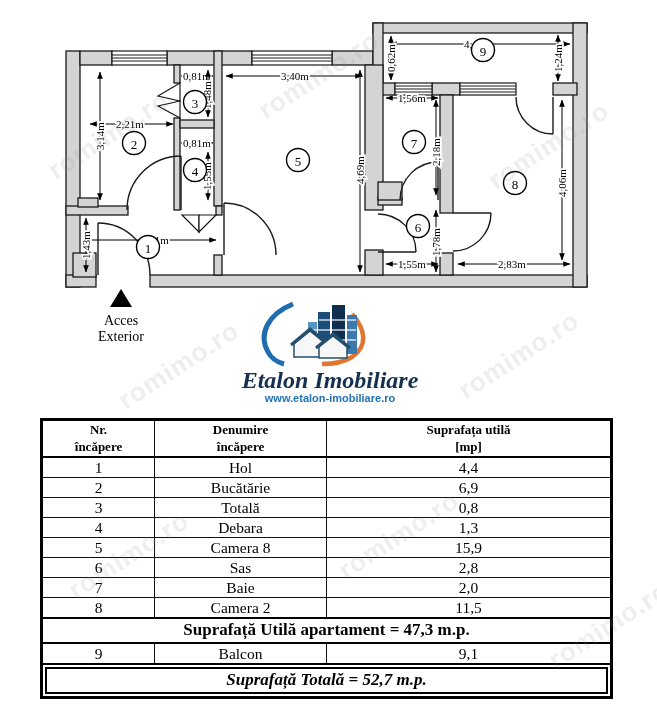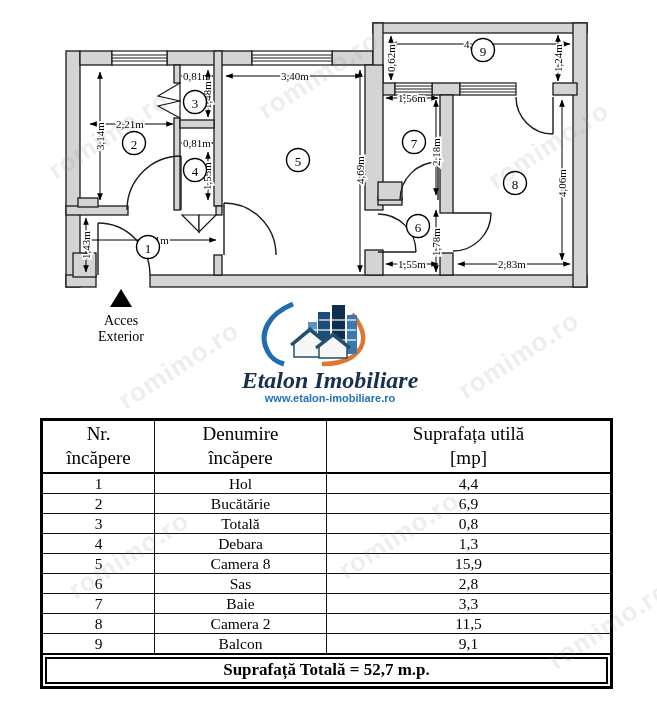--- a/index.html
+++ b/index.html
@@ -18,25 +18,25 @@
   .acctext{font:14px "Liberation Serif",serif;fill:#000;text-anchor:middle;}
   .logoname{font-style:italic;font-weight:bold;font-size:24px;font-family:"Liberation Serif",serif;
             fill:#16314f;text-anchor:middle;}
   .logourl{font-weight:bold;font-size:11px;font-family:"Liberation Sans",sans-serif;
            fill:#2272b9;text-anchor:middle;}
   .wm{position:absolute;font-family:"Liberation Sans",sans-serif;font-size:26px;font-weight:bold;
       color:#8a8a8a;opacity:.14;transform:rotate(-33deg);pointer-events:none;letter-spacing:1px;z-index:5;}
   table.area{border-collapse:collapse;width:570px;margin:6px 0 0 40px;table-layout:fixed;
              border:3px solid #000;}
   table.area th,table.area td{border:1.6px solid #101010;text-align:center;padding:0;}
-  table.area th{font-size:19px;font-weight:normal;white-space:pre-line;line-height:1.28;padding:1px 0;
+  table.area th{font-size:13px;font-weight:bold;white-space:pre-line;line-height:1.28;padding:1px 0;
                 border-bottom:2.6px solid #000;}
   table.area td{font-size:15.5px;height:19px;line-height:1.1;}
   tr.summary td{font-weight:bold;font-size:17px;border-top:2.6px solid #000;border-bottom:2.6px solid #000;height:23px;}
-  tr.totalrow td{padding:2px;border-top:2.6px solid #000;}
+  tr.totalrow td{padding:2px;border-top:2.6px solid #000;font-style:italic;}
   tr.totalrow .innerbox{border:2.2px solid #000;font-weight:bold;font-size:17px;line-height:1.35;}
 </style>
 </head>
 <body>
 
 <div class="wm" style="left:40px;top:120px">romimo.ro</div>
 <div class="wm" style="left:250px;top:60px">romimo.ro</div>
 <div class="wm" style="left:480px;top:130px">romimo.ro</div>
 <div class="wm" style="left:110px;top:350px">romimo.ro</div>
 <div class="wm" style="left:450px;top:340px">romimo.ro</div>
@@ -305,26 +305,29 @@
       <td>15,9</td>
     </tr>
     <tr>
       <td>6</td>
       <td>Sas</td>
       <td>2,8</td>
     </tr>
     <tr>
       <td>7</td>
       <td>Baie</td>
-      <td>3,3</td>
+      <td>2,0</td>
     </tr>
     <tr>
       <td>8</td>
       <td>Camera 2</td>
       <td>11,5</td>
+    </tr>
+    <tr class="summary">
+      <td colspan="3">Suprafață Utilă apartament = 47,3 m.p.</td>
     </tr>
     <tr>
       <td>9</td>
       <td>Balcon</td>
       <td>9,1</td>
     </tr>
     <tr class="totalrow">
       <td colspan="3">
         <div class="innerbox">Suprafață Totală = 52,7 m.p.</div>
       </td>

